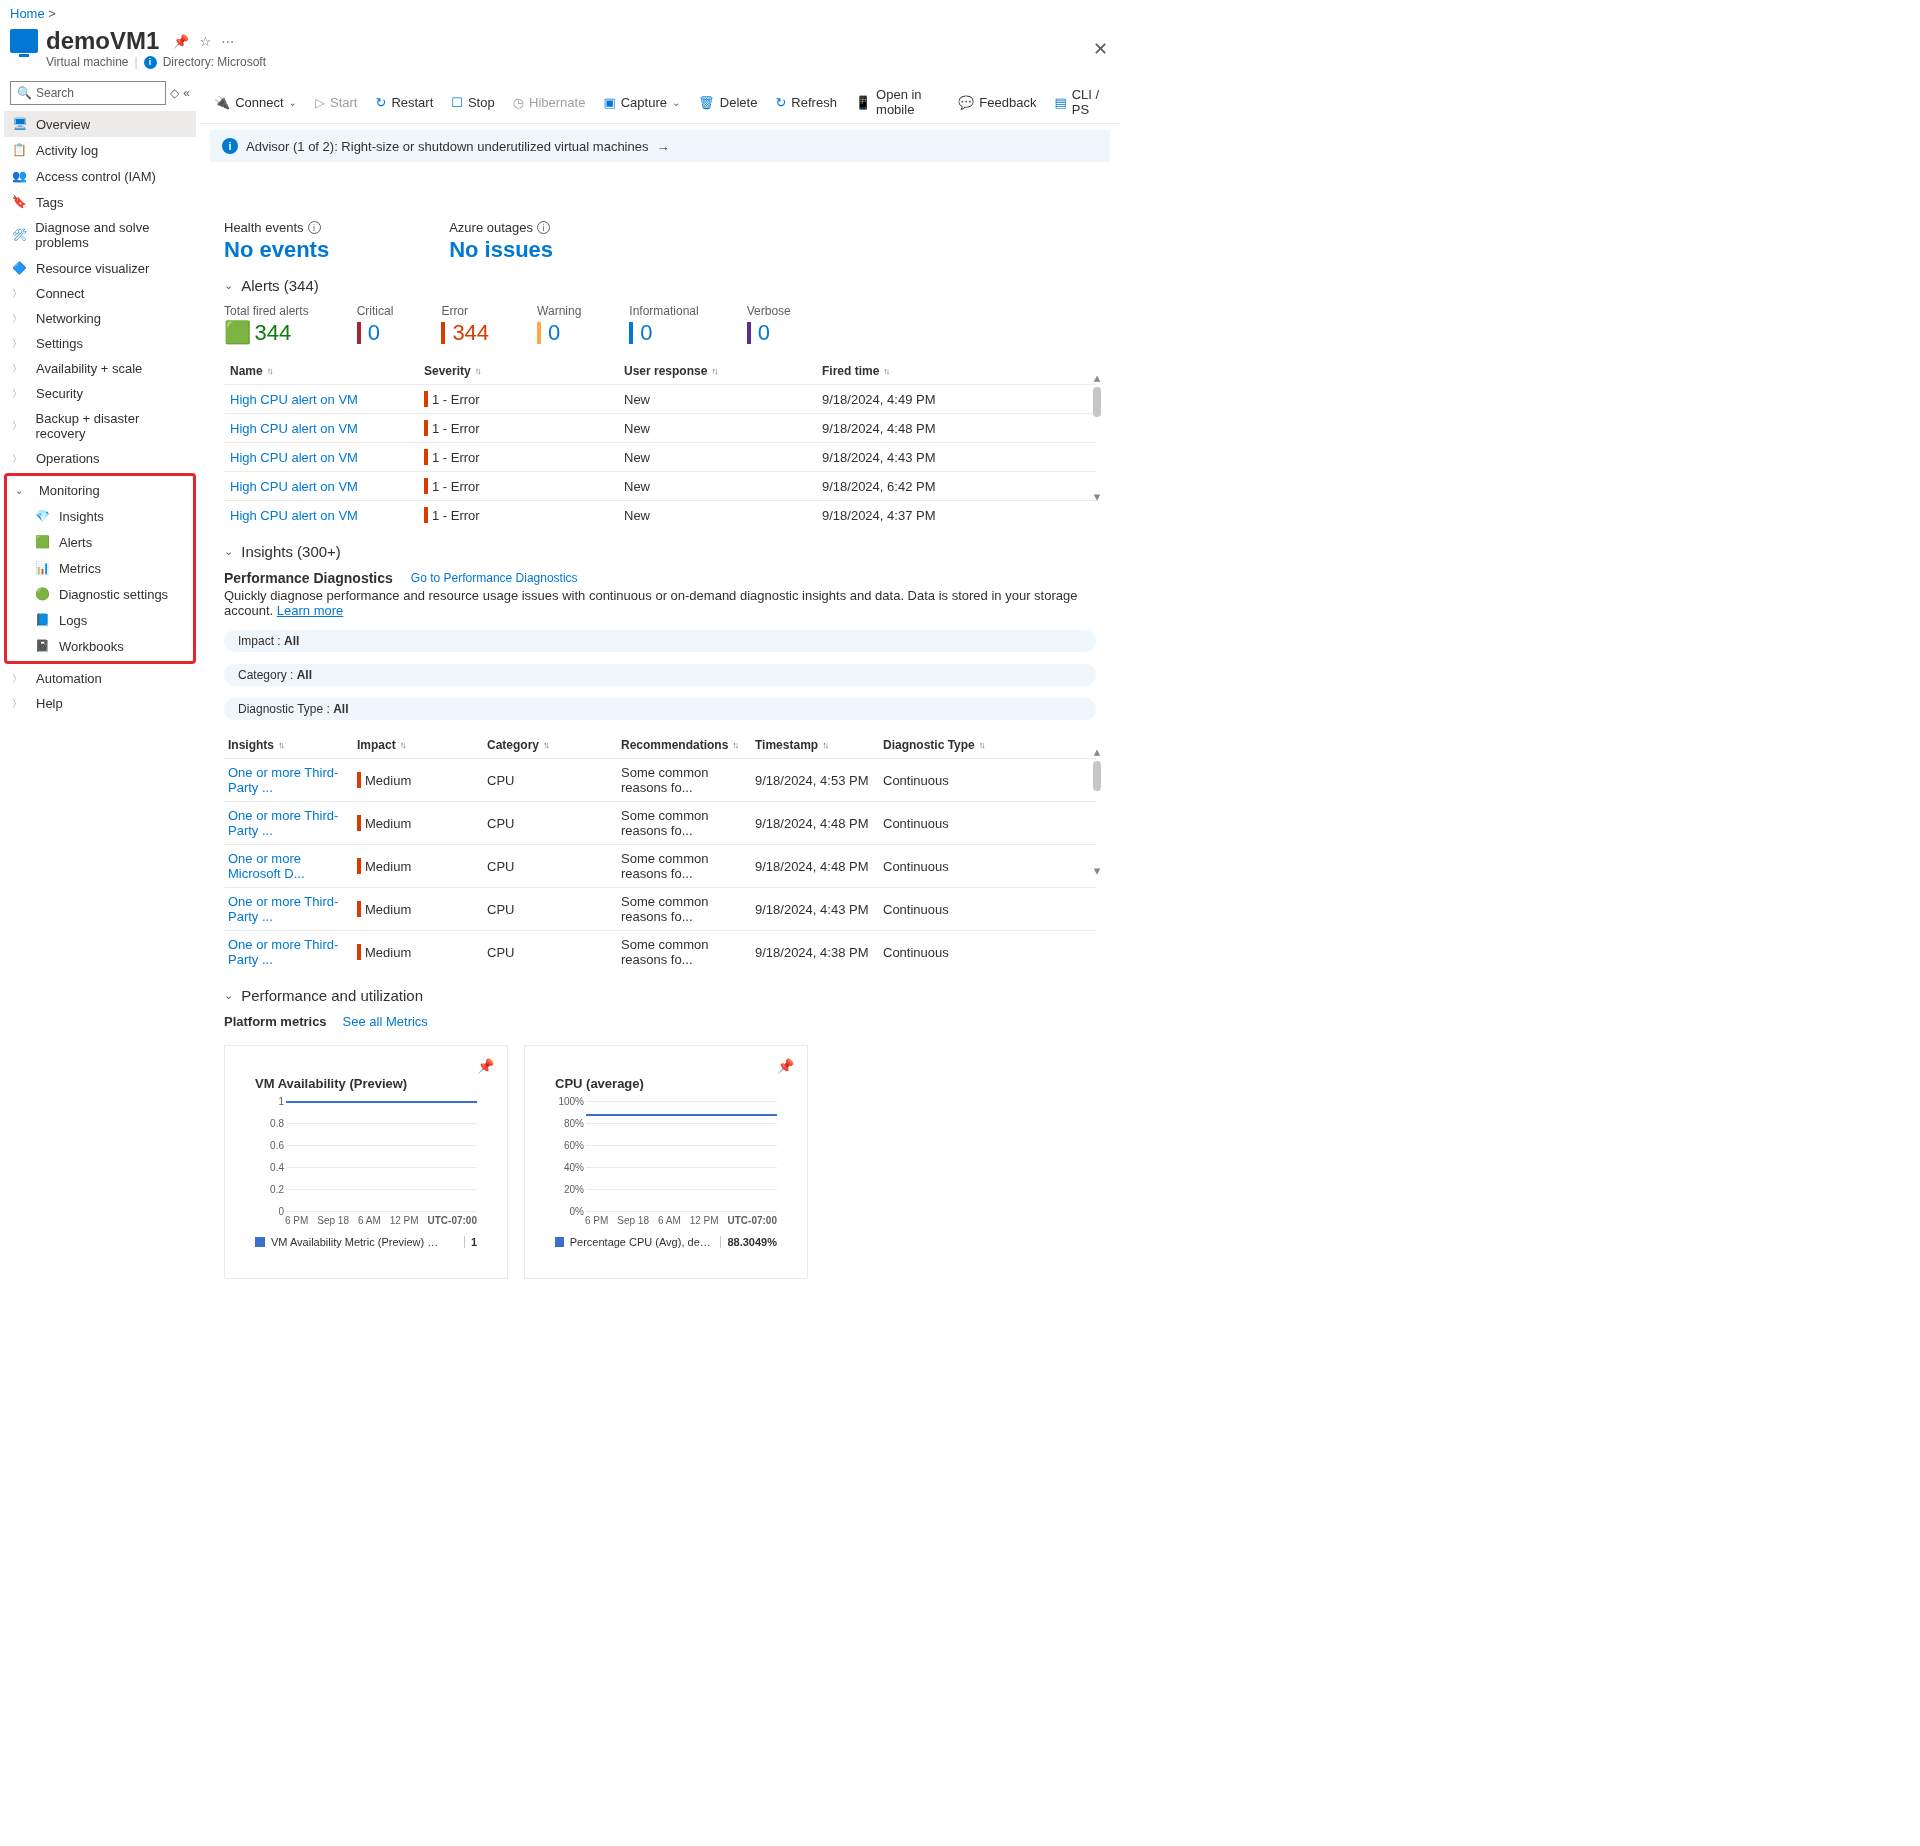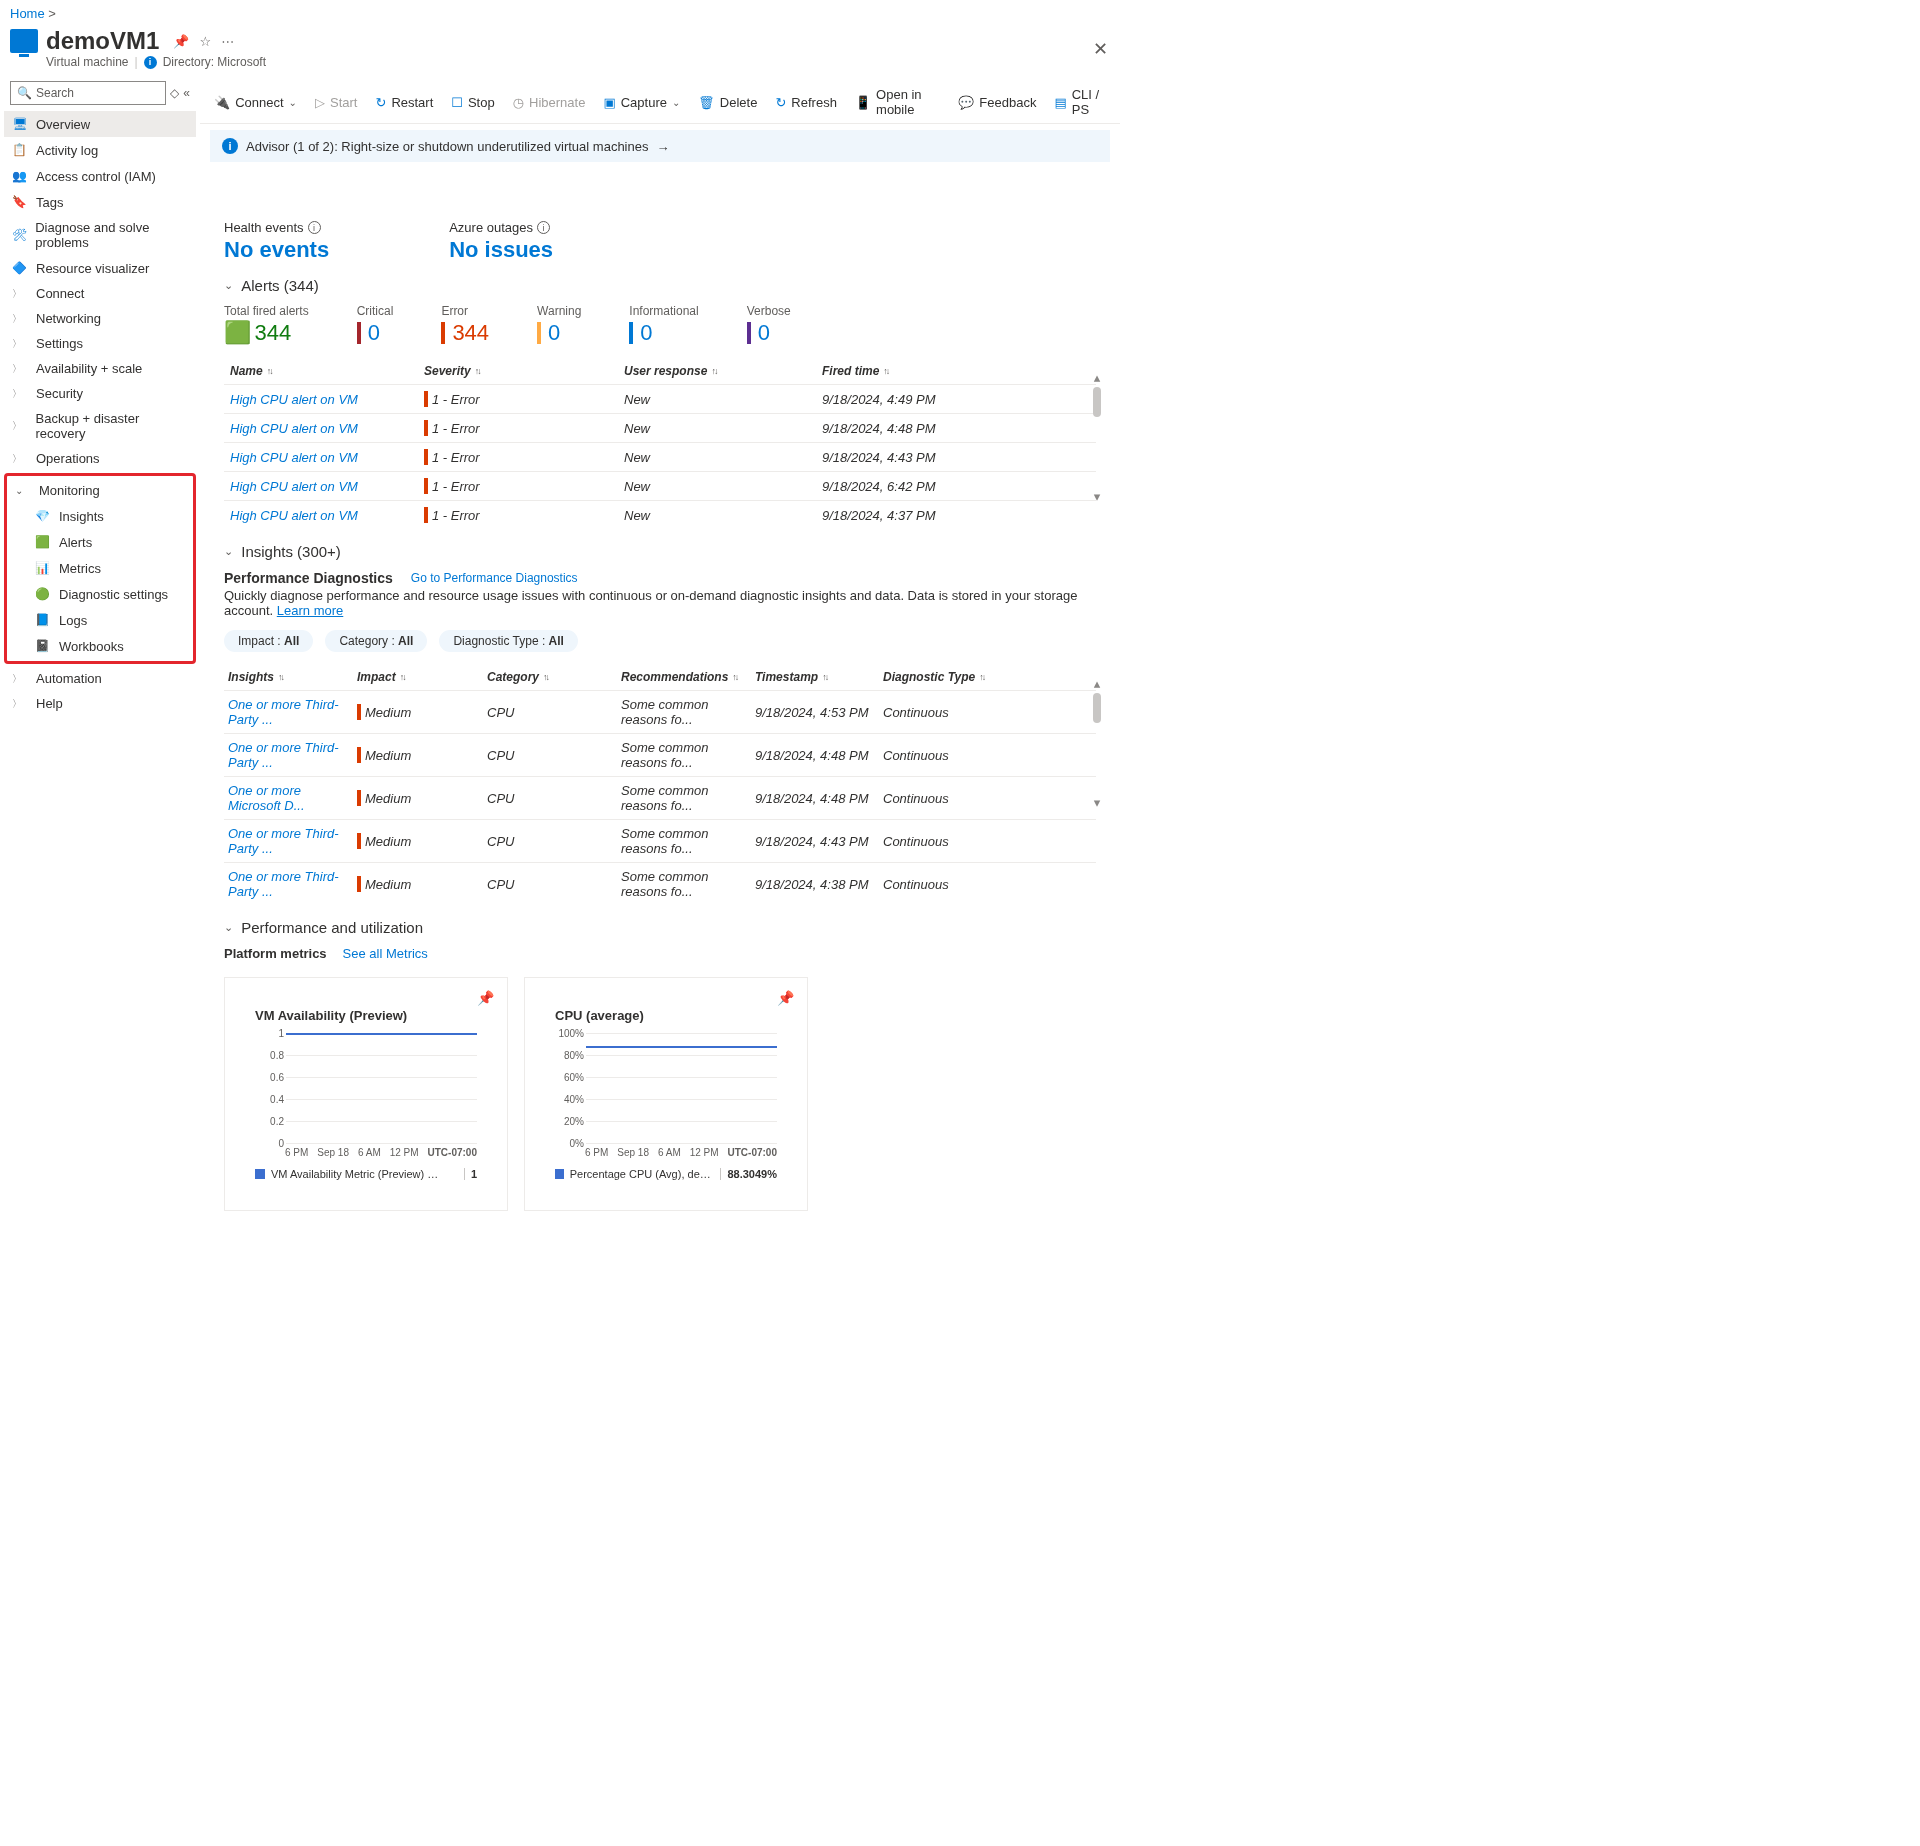--- a/index.html
+++ b/index.html
@@ -39,38 +39,38 @@
 .health-row { display: flex; gap: 120px; }
 .health-block .label { font-size: 13px; color: #323130; display:flex; align-items:center; gap:4px;margin-top:44px; }
 .health-block .big { font-size: 22px; font-weight: 600; color: #0078d4; margin-top: 2px; }
 .info-o { width:13px; height:13px; border:1px solid #605e5c; border-radius:50%; display:inline-flex; align-items:center; justify-content:center; font-size:9px; color:#605e5c; }
 .sec-header { display: flex; align-items: center; gap: 8px; margin: 14px 0 10px; font-size: 15px; color: #323130; cursor:pointer; }
 .sec-header .chev { font-size: 11px; color: #605e5c; }
 .stat-row { display: flex; gap: 48px; margin-bottom: 12px; }
 .stat-block .slabel { font-size: 12px; color: #605e5c; margin-bottom: 2px; }
 .stat-block .snum { font-size: 22px; font-weight: 400; display: flex; align-items: center; gap: 3px; }
 .bar { display:inline-block; width:4px; height:22px; margin-right:4px; }
-.table { width: 100%; font-size: 13px; font-style: italic; }
+.table { width: 100%; font-size: 13px; }
 .table-wrap { position: relative; }
 .thead { display: flex; padding: 6px 0; color: #323130; font-weight: 600; font-size: 12px; }
 .thead > div { display:flex; align-items:center; gap:4px; }
 .sort-icons { font-size: 9px; color: #605e5c; letter-spacing:-2px; }
 .trow { display: flex; padding: 6px 0; border-top: 1px solid #edebe9; align-items: center; }
 .col-name-alert { width: 200px; padding-left:6px; }
 .col-sev { width: 200px; }
 .col-resp { width: 198px; }
 .col-time { flex: 1; }
 .link { color: #0078d4; cursor: pointer; }
 .sev-pill { display:flex; align-items:center; gap:4px; }
 .sev-pill .b { width:4px; height:16px; display:inline-block; }
 .scrollb { position:absolute; right:-8px; top:12px; width:14px; display:flex; flex-direction:column; align-items:center; color:#8a8886; }
 .scrollb .thumb { width:8px; height:30px; background:#c8c6c4; border-radius:4px; margin:2px 0; }
 .perf-title-row { display:flex; align-items:center; gap:18px; }
 .perf-sub { font-size:13px; color:#323130; margin-top:2px; }
-.filter-chips { display:flex; gap:12px; margin:12px 0; }
+.filter-chips { display:flex; gap:12px; margin:12px 0;flex-direction:column; }
 .chip { background:#eff6fc; border-radius:12px; padding:4px 14px; font-size:12px; }
 .chip b { font-weight:600; }
 .ins-col-1 { width:133px; padding-left:4px; }
 .ins-col-2 { width:130px; }
 .ins-col-3 { width:134px; }
 .ins-col-4 { width:134px; }
 .ins-col-5 { width:128px; }
 .ins-col-6 { flex:1; }
 .charts-row { display:flex; gap:16px; margin-top:16px; }
 .chart-card { border:1px solid #edebe9; width:284px; padding:30px; position:relative; }

